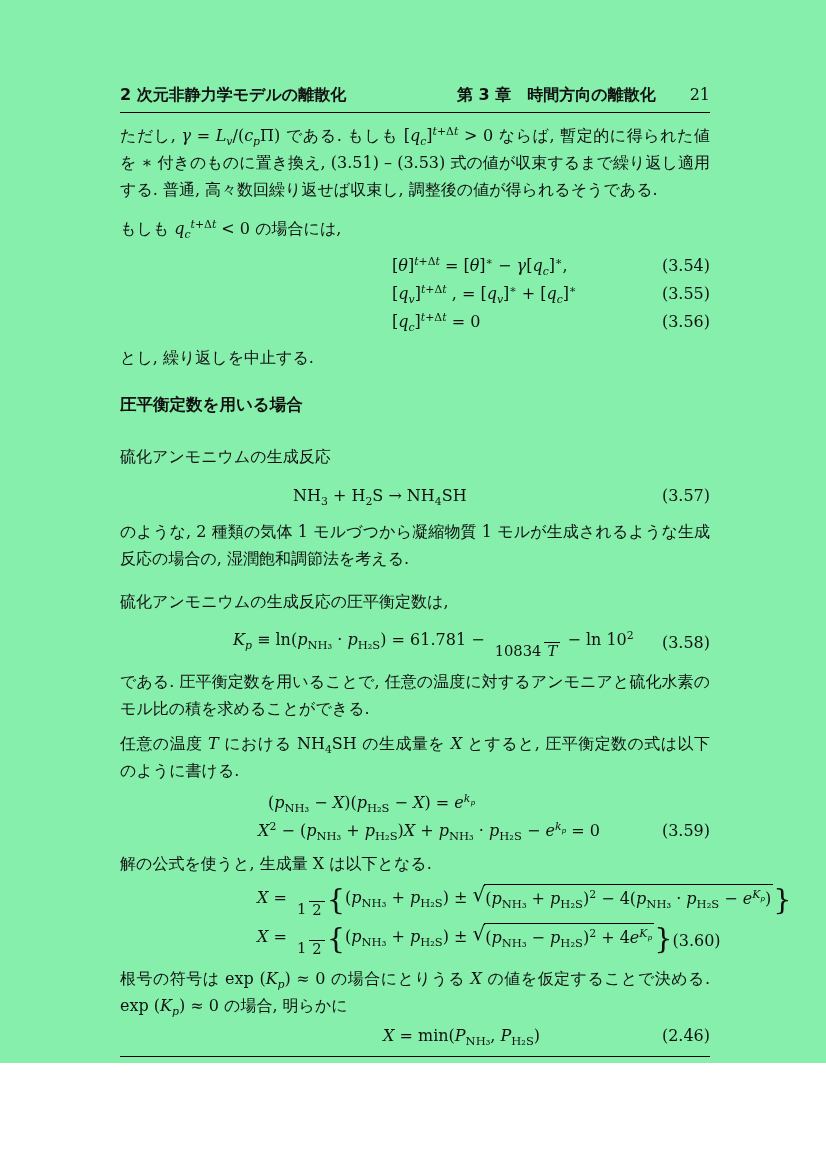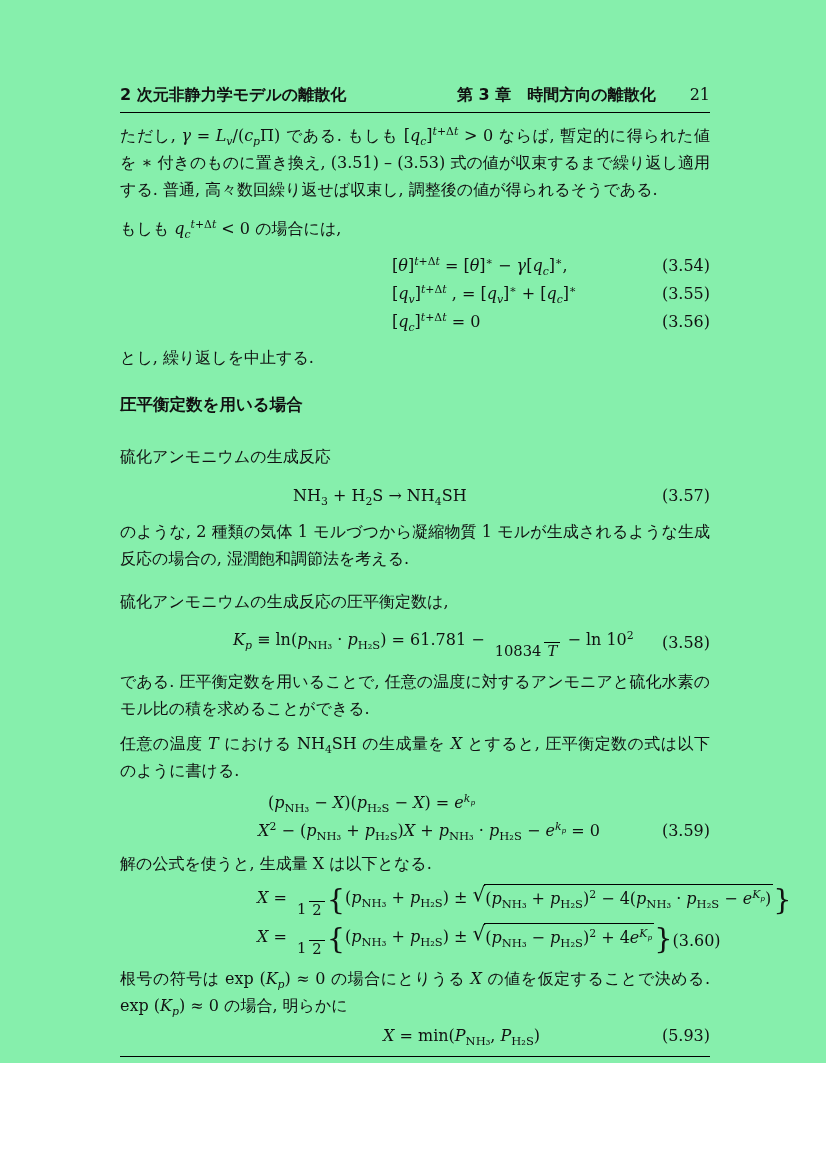--- a/index.html
+++ b/index.html
@@ -165,21 +165,21 @@
             </span><span class="big">}</span></span>
         <span class="eqno">(3.60)</span>
       </div>
     </div>
 
     <p class="para" style="margin-top:5px">根号の符号は exp (<i>K<sub>p</sub></i>) ≈ 0 の場合にとりうる <i>X</i> の値を仮定することで決める. exp (<i>K<sub>p</sub></i>) ≈ 0 の場合, 明らかに</p>
 
     <div class="eqgroup g361" style="margin-top:3px">
       <div class="eq">
         <span class="eqbody"><i>X</i> = min(<i>P</i><sub class="ch">NH₃</sub>, <i>P</i><sub class="ch">H₂S</sub>)</span>
-        <span class="eqno">(5.93)</span>
+        <span class="eqno">(2.46)</span>
       </div>
     </div>
 
   </div>
 
   <div class="ftr">
     <span>main.tex</span>
     <span>2006 年 8 月 18 日 (杉山耕一朗, 小高正嗣, 北守太一)</span>
   </div>
 

